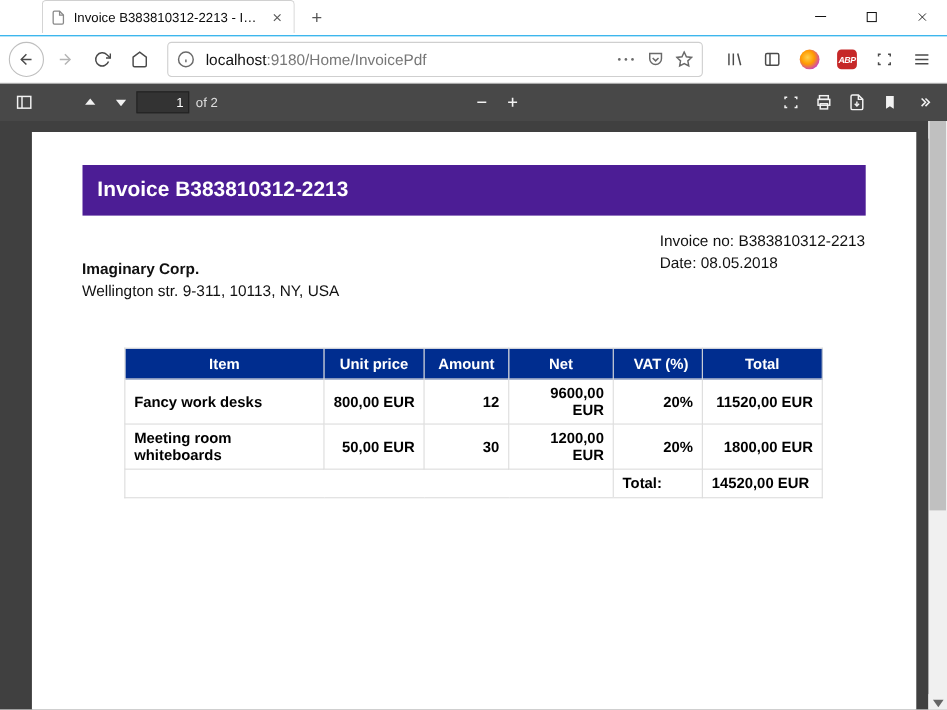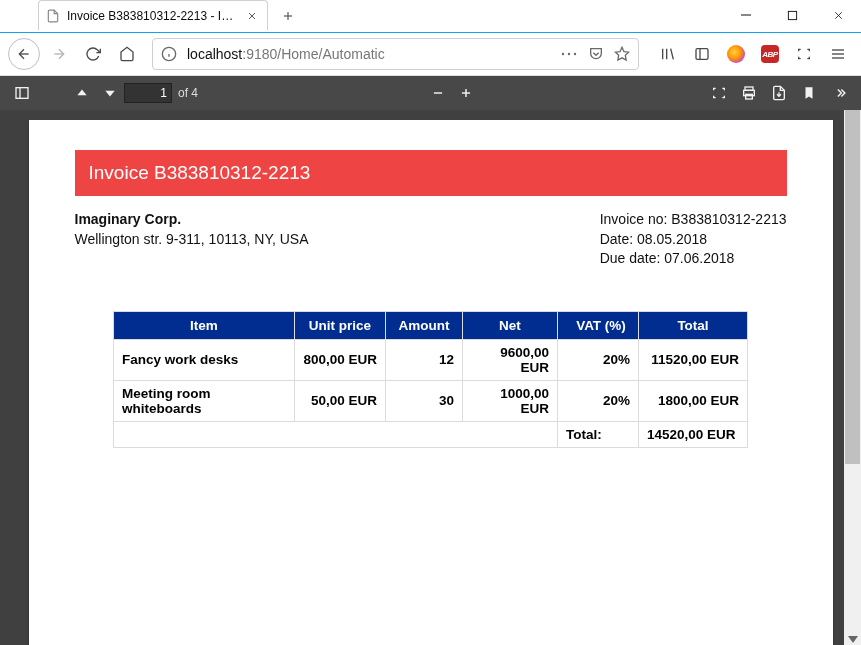--- a/index.html
+++ b/index.html
@@ -44,24 +44,24 @@
 
 
 .viewer { height:537px; background:#404040; position:relative; display:flex; justify-content:center; overflow:hidden; }
 .scrollbar-v { position:absolute; right:0; top:0; bottom:0; width:17px; background:#f0f0f0; }
 .scrollbar-v .thumb { position:absolute; left:1px; top:0; width:15px; height:66%; background:#c0c0c0; }
 .scrollbar-v .arrow { position:absolute; left:0; width:17px; height:16px; display:flex; align-items:center; justify-content:center; color:#666; background:#f0f0f0; }
 .scrollbar-v .arrow.up { top:0; }
 .scrollbar-v .arrow.down { bottom:0; }
 
 .page { width:804px; margin-top:10px; background:#fff; box-shadow:0 1px 2px rgba(0,0,0,.4); position:relative; box-sizing:border-box; padding:30px 46px; min-height:820px; }
-.inv-banner { background:#ef4444; color:#fff; height:46px; display:flex; align-items:center; padding:0 14px; font-size:19px; font-weight:400; }
+.inv-banner { background:#4c1d95; color:#fff; height:46px; display:flex; align-items:center; padding:0 14px; font-size:19px; font-weight:700; }
 .inv-head { display:flex; justify-content:space-between; margin-top:14px; font-size:14px; color:#111; }
 .inv-head .left { line-height:1.4; }
-.inv-head .left .company { font-weight:700; }
+.inv-head .left .company { font-weight:700;margin-top:25px; }
 .inv-head .right div { line-height:1.4; }
 
 .inv-table-wrap { display:flex; justify-content:center; margin-top:42px; }
 table.inv { border-collapse:collapse; font-size:13.5px; }
 table.inv th { background:#002d8f; color:#fff; font-weight:700; text-align:center; padding:6px 10px; border:1px solid #dcdcdc; }
 table.inv th.item { width:160px; }
 table.inv th.up { width:70px; }
 table.inv th.am { width:56px; }
 table.inv th.net { width:74px; }
 table.inv th.vat { width:54px;padding-left:16px; }
@@ -143,21 +143,21 @@
     </div>
 
   <div class="urlbar">
     <span class="lock">
         <svg width="16" height="16" viewBox="0 0 24 24" fill="none" stroke="currentColor" stroke-width="2">
           <circle cx="12" cy="12" r="10"></circle>
           <line x1="12" y1="8" x2="12" y2="8"></line>
           <line x1="12" y1="12" x2="12" y2="16"></line>
         </svg>
       </span>
-    <span class="url"><span class="host">localhost</span><span>:9180/Home/Automatic</span></span>
+    <span class="url"><span class="host">localhost</span><span>:9180/Home/InvoicePdf</span></span>
     <span class="spacer"></span>
     <span class="urlicon">
         <svg width="18" height="14" viewBox="0 0 24 10">
           <circle cx="4" cy="5" r="1.6" fill="currentColor"></circle>
           <circle cx="12" cy="5" r="1.6" fill="currentColor"></circle>
           <circle cx="20" cy="5" r="1.6" fill="currentColor"></circle>
         </svg>
       </span>
     <span class="urlicon">
         <svg width="16" height="16" viewBox="0 0 24 24" fill="none" stroke="currentColor" stroke-width="2">
@@ -220,21 +220,21 @@
       <svg width="14" height="14" viewBox="0 0 24 24" fill="currentColor">
         <polygon points="12 6 4 16 20 16"></polygon>
       </svg>
     </div>
   <div class="pdf-btn">
       <svg width="14" height="14" viewBox="0 0 24 24" fill="currentColor">
         <polygon points="4 8 20 8 12 18"></polygon>
       </svg>
     </div>
   <input class="pageinput" value="1" style="">
-  <span class="pagecount">of 4</span>
+  <span class="pagecount">of 2</span>
   <div class="centergrow"></div>
   <div class="pdf-btn">
       <svg width="14" height="14" viewBox="0 0 24 24" fill="none" stroke="currentColor" stroke-width="2.5">
         <line x1="5" y1="12" x2="19" y2="12"></line>
       </svg>
     </div>
   <div class="pdf-btn">
       <svg width="14" height="14" viewBox="0 0 24 24" fill="none" stroke="currentColor" stroke-width="2.5">
         <line x1="12" y1="5" x2="12" y2="19"></line>
         <line x1="5" y1="12" x2="19" y2="12"></line>
@@ -280,21 +280,20 @@
   <div class="page">
     <div class="inv-banner">Invoice B383810312-2213</div>
     <div class="inv-head">
       <div class="left">
         <div class="company">Imaginary Corp.</div>
         <div>Wellington str. 9-311, 10113, NY, USA</div>
       </div>
       <div class="right">
         <div>Invoice no: B383810312-2213</div>
         <div>Date: 08.05.2018</div>
-        <div>Due date: 07.06.2018</div>
       </div>
     </div>
 
     <div class="inv-table-wrap">
       <table class="inv">
         <thead>
           <tr>
             <th class="item">Item</th>
             <th class="up">Unit price</th>
             <th class="am">Amount</th>
@@ -309,21 +308,21 @@
             <td class="num">800,00 EUR</td>
             <td class="num">12</td>
             <td class="num">9600,00 EUR</td>
             <td class="num">20%</td>
             <td class="num">11520,00 EUR</td>
           </tr>
           <tr class="tr">
             <td>Meeting room whiteboards</td>
             <td class="num">50,00 EUR</td>
             <td class="num">30</td>
-            <td class="num">1000,00 EUR</td>
+            <td class="num">1200,00 EUR</td>
             <td class="num">20%</td>
             <td class="num">1800,00 EUR</td>
           </tr>
           <tr class="total-row">
             <td class="blank" colspan="4"></td>
             <td class="label">Total:</td>
             <td class="num">14520,00 EUR</td>
           </tr>
         </tbody>
       </table>

